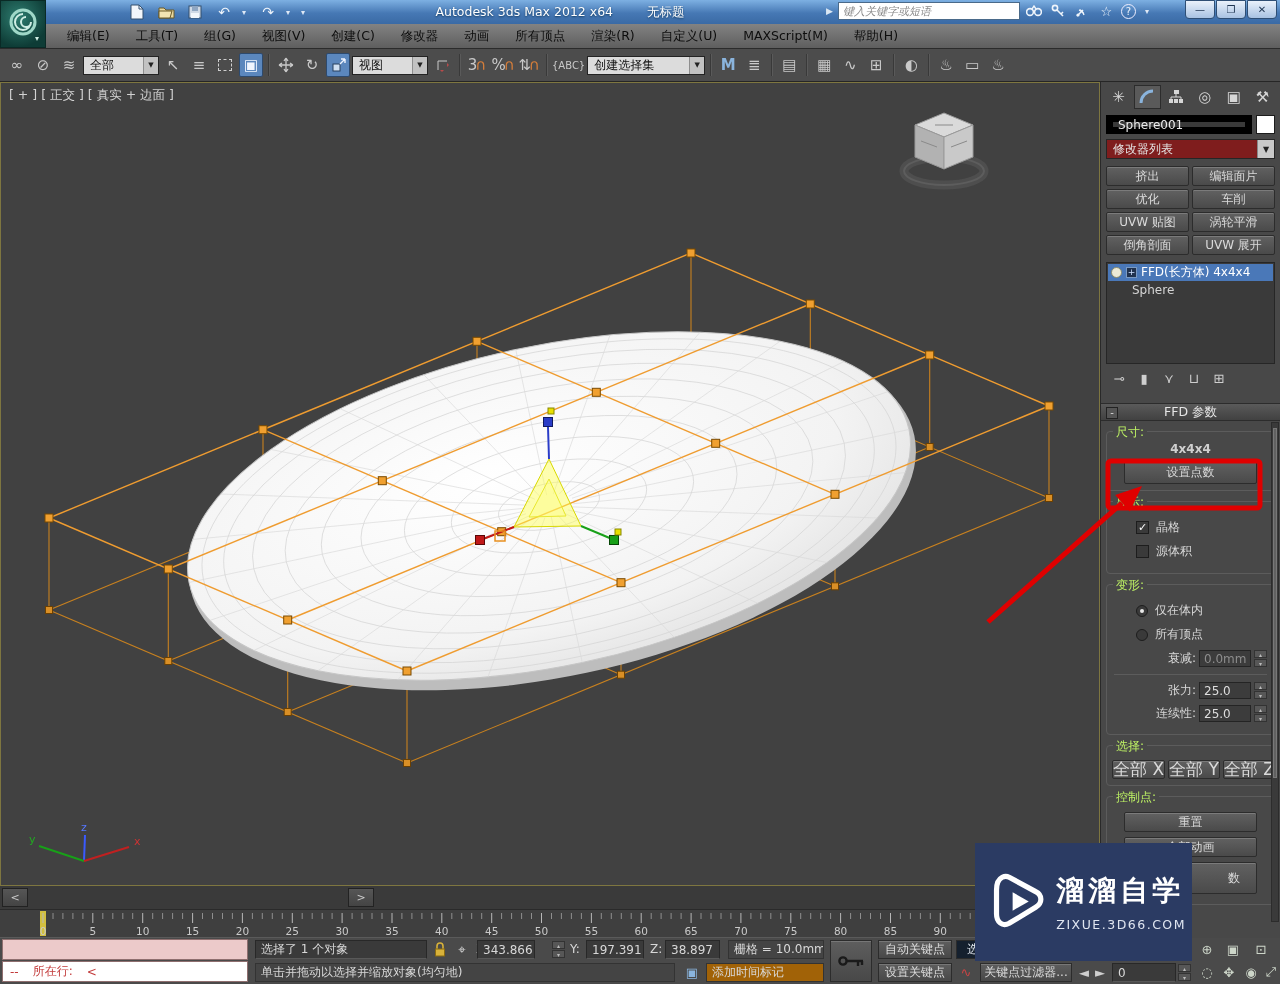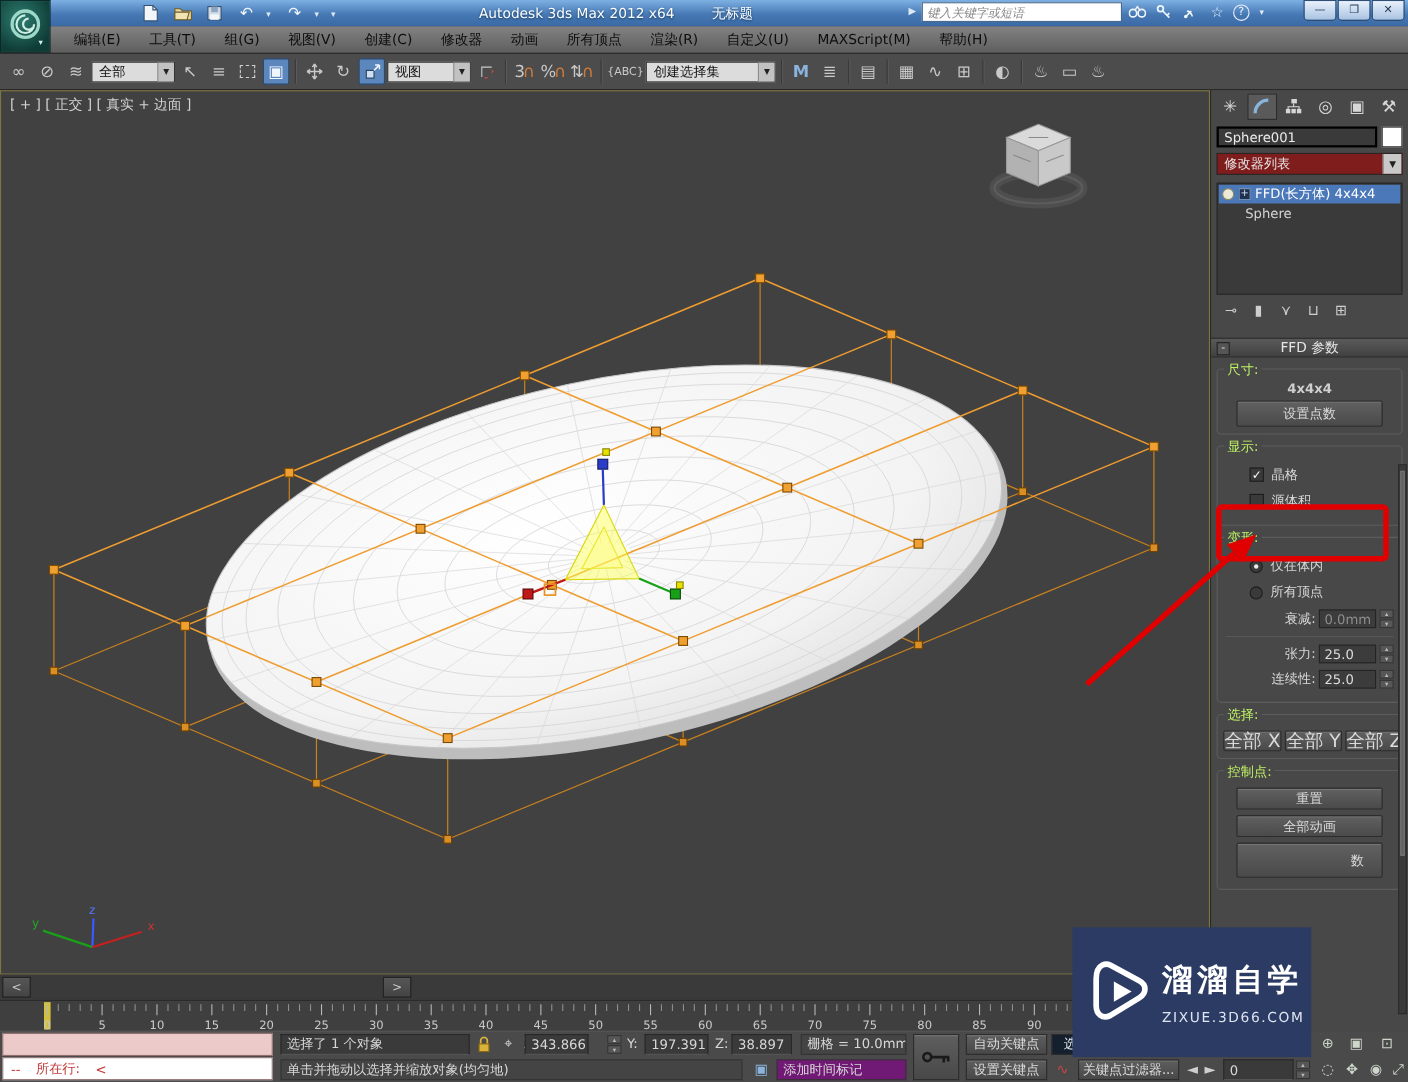--- a/index.html
+++ b/index.html
@@ -88,21 +88,21 @@
     color:#cdd6c9;font-size:13px;}
 
   
   .panel{position:absolute;left:1100px;top:82px;width:180px;height:856px;background:#484848;
     border-left:1px solid #292929;overflow:hidden;}
   .ptabs{display:flex;gap:2px;padding:3px 4px 2px;}
   .ptab{width:27px;height:24px;display:flex;align-items:center;justify-content:center;
     color:#d6d6d6;font-size:15px;}
   .ptab.active{background:#5a5a5a;border:1px solid #2c2c2c;}
   .namerow{display:flex;gap:4px;margin:4px 5px 0;}
-  .nfield{flex:1;height:19px;background:#3a3a3a;border:2px solid #000000;color:#ececec;
+  .nfield{flex:1;height:19px;background:#3a3a3a;border:7px solid #000000;color:#ececec;
     padding:0 5px;display:flex;align-items:center;}
   .swatch{width:19px;height:19px;background:#fff;border:1px solid #1d1d1d;}
   .modlist{display:flex;margin:5px 5px 0;height:20px;background:#7f1d1d;border:1px solid #262626;
     color:#e4e4e4;align-items:center;padding-left:6px;}
   .modlist .grow{flex:1;}
   .mla{width:17px;height:100%;background:#c9c9c9;color:#222;font-size:8px;display:flex;
     align-items:center;justify-content:center;border-left:1px solid #888;}
   .btn{background:linear-gradient(#616161,#4a4a4a);border:1px solid #2c2c2c;
     box-shadow:inset 0 1px 0 #7b7b7b;color:#dadada;font-size:12px;display:flex;
     align-items:center;justify-content:center;height:20px;border-radius:2px;white-space:nowrap;}
@@ -609,21 +609,21 @@
       <i>▾</i>
     </span>
   <span class="slabel" style="left:570px;top:2px">Y:</span>
   <div class="sfield" style="left:586px;top:2px;width:58px">197.391</div>
   <span class="slabel" style="left:650px;top:2px">Z:</span>
   <div class="sfield" style="left:665px;top:2px;width:55px">38.897</div>
   <div class="sfield" style="left:728px;top:2px;width:96px;background:#444;border-color:#333">栅格 = 10.0mm</div>
 
   <div class="sfield" style="left:255px;top:25px;width:420px;background:#444;border-color:#333">单击并拖动以选择并缩放对象(均匀地)</div>
   <span class="sico" style="left:682px;top:25px;width:20px;color:#8ab4dd">▣</span>
-  <div class="sfield" style="left:706px;top:25px;width:118px;background:#701a75;border-color:#333">添加时间标记</div>
+  <div class="sfield" style="left:706px;top:25px;width:118px;background:#a16207;border-color:#333">添加时间标记</div>
 
   <span class="sbtn" style="left:830px;top:2px;width:42px;height:42px">
     <svg width="26" height="14" viewBox="0 0 26 14">
         <circle cx="5" cy="7" r="3.6" fill="none" stroke="#1a1a1a" stroke-width="2.4"></circle>
         <path d="M9,7 H25 M20,7 V12 M24,7 V11" stroke="#1a1a1a" stroke-width="2.4"></path>
       </svg>
   </span>
   <span class="sbtn" style="left:878px;top:2px;width:74px">自动关键点</span>
   <span class="sbtn" style="left:956px;top:2px;width:70px;background:#15202e;color:#e8eef6;box-shadow:none">选定对象</span>
 
@@ -669,20 +669,30 @@
     <span class="ptab">⚒</span>
   </div>
   <div class="namerow">
     <span class="nfield">Sphere001</span>
     <span class="swatch"></span>
   </div>
   <div class="modlist">
     <span class="grow">修改器列表</span>
     <span class="mla">▼</span>
   </div>
+  <div class="modgrid" id="modButtons">
+      <div class="btn">挤出</div>
+      <div class="btn">编辑面片</div>
+      <div class="btn">优化</div>
+      <div class="btn">车削</div>
+      <div class="btn">UVW 贴图</div>
+      <div class="btn">涡轮平滑</div>
+      <div class="btn">倒角剖面</div>
+      <div class="btn">UVW 展开</div>
+    </div>
   <div class="stack" id="stackBox">
       <div class="srow sel">
         <span class="bulb"></span>
         <span class="plusbox">+</span>
         <span>FFD(长方体) 4x4x4</span>
       </div>
       <div class="srow child">
         <span>Sphere</span>
       </div>
     </div>

